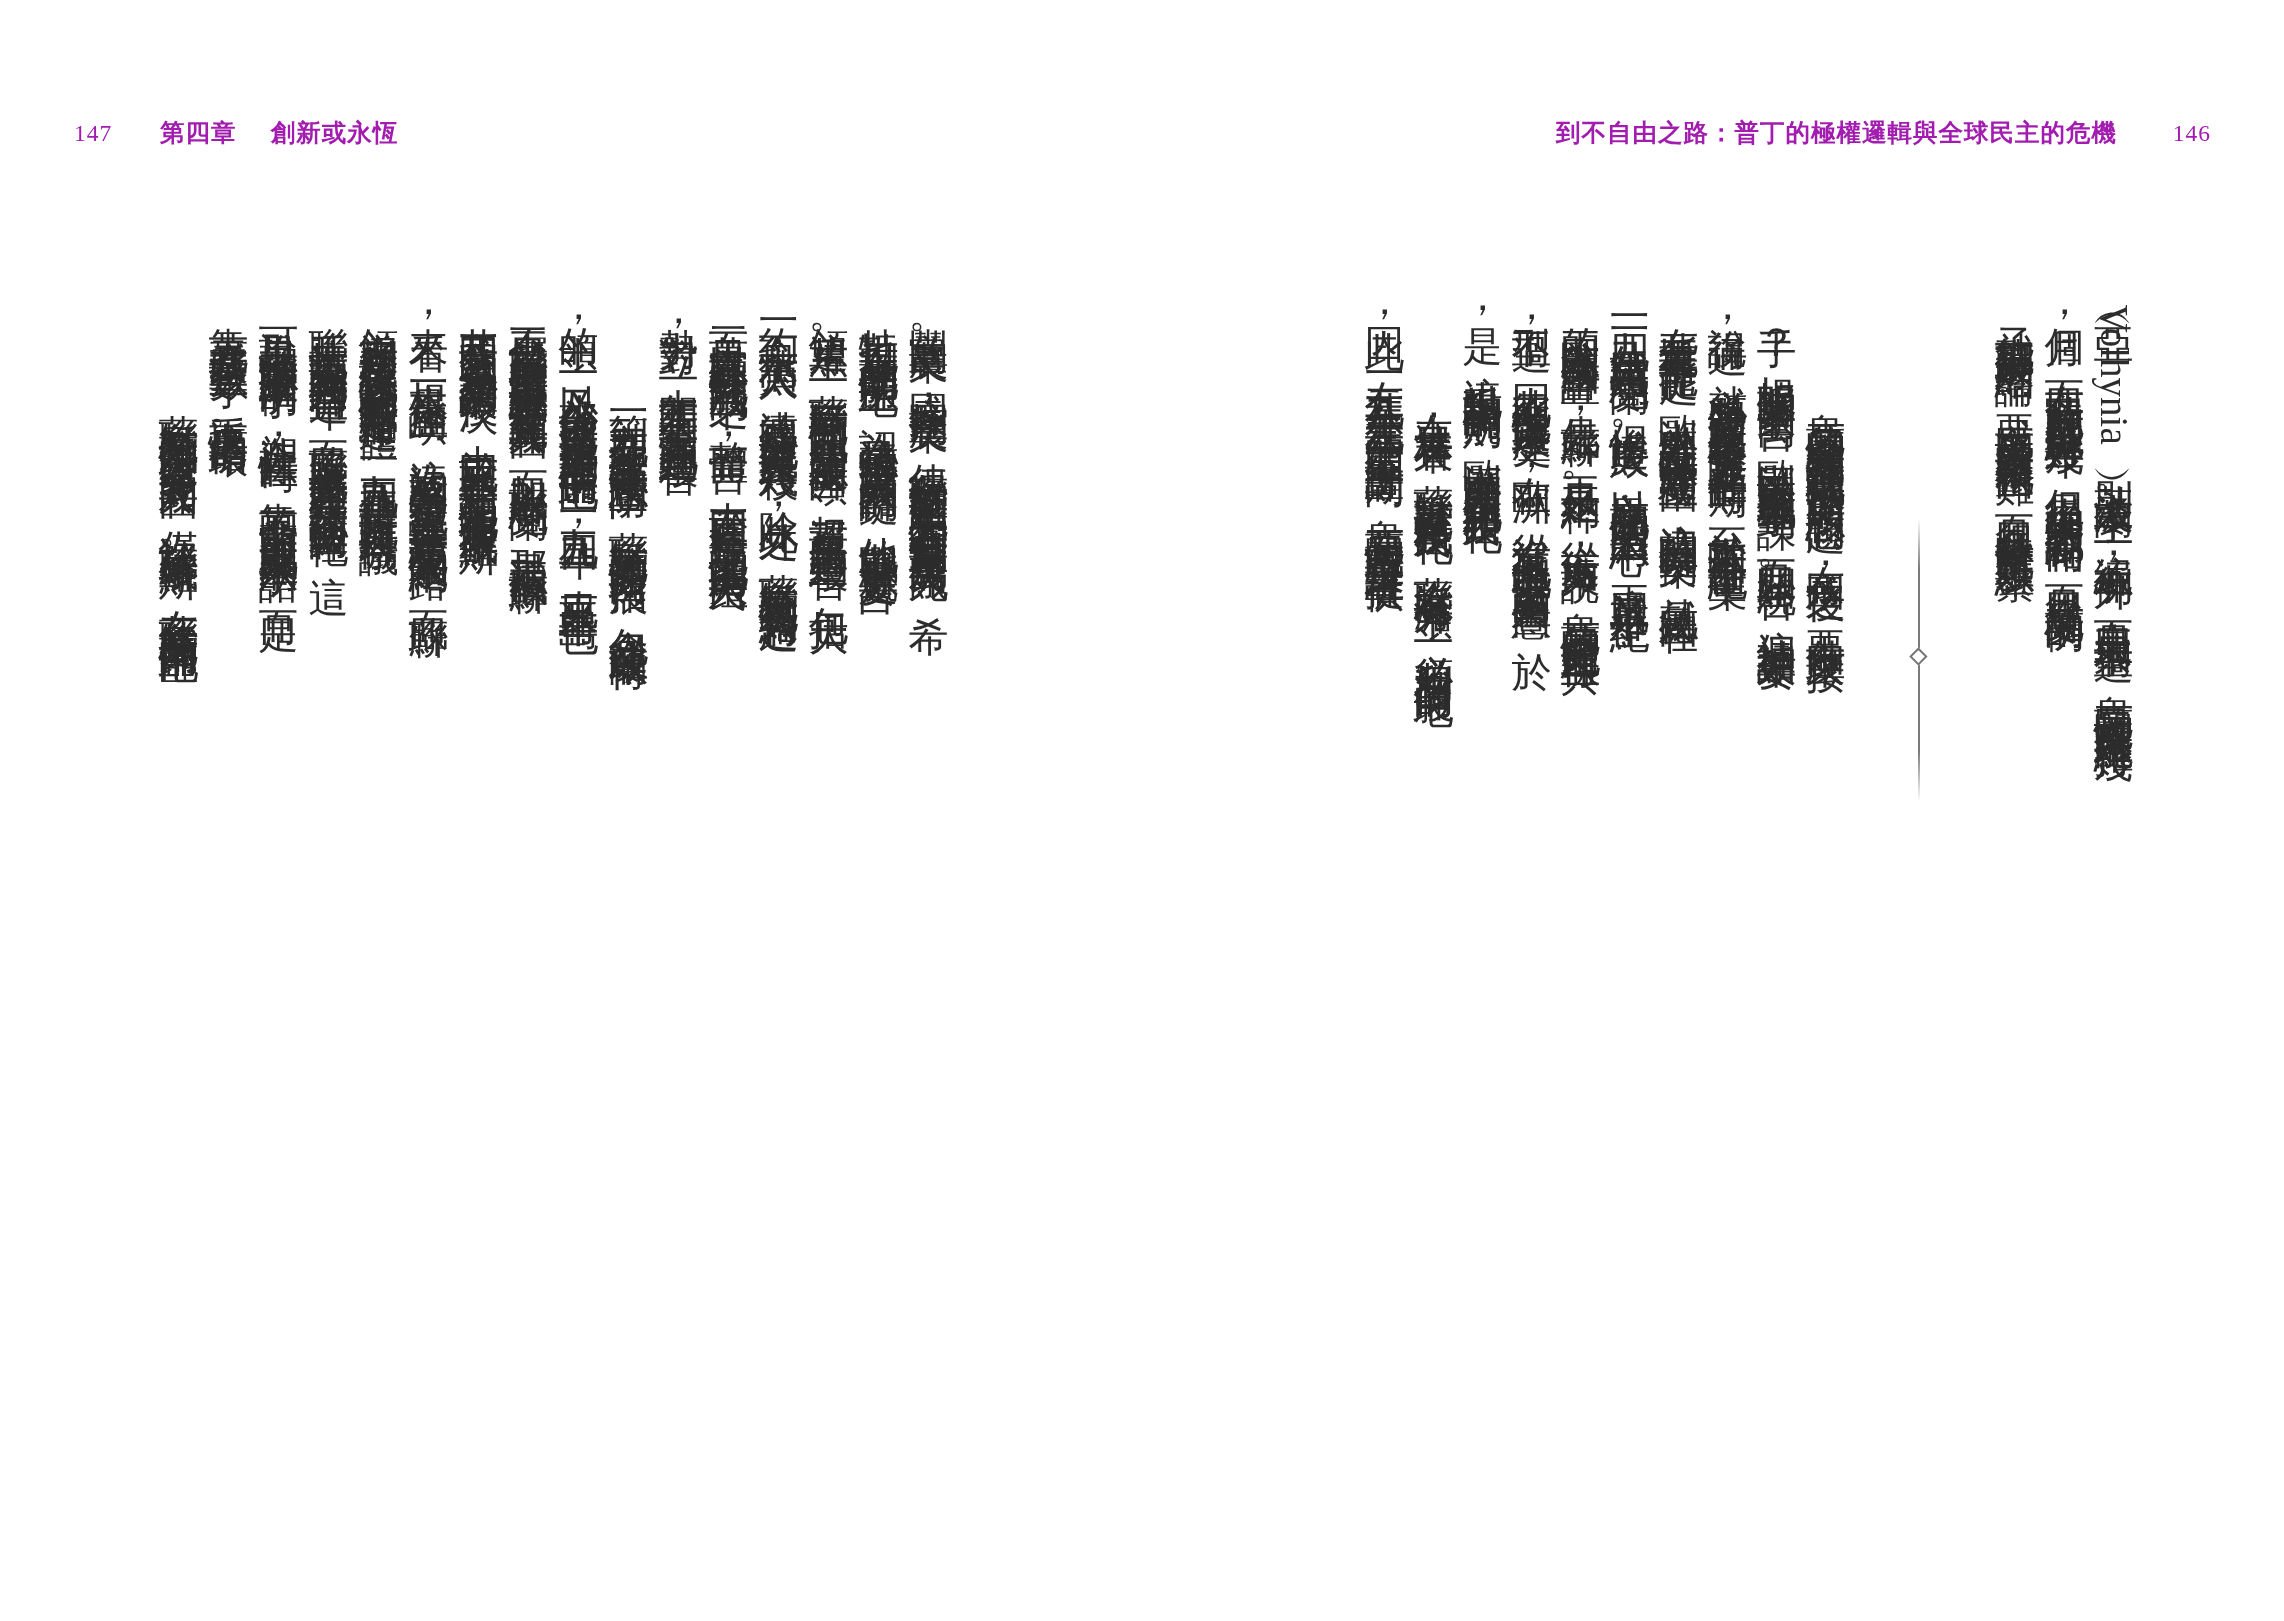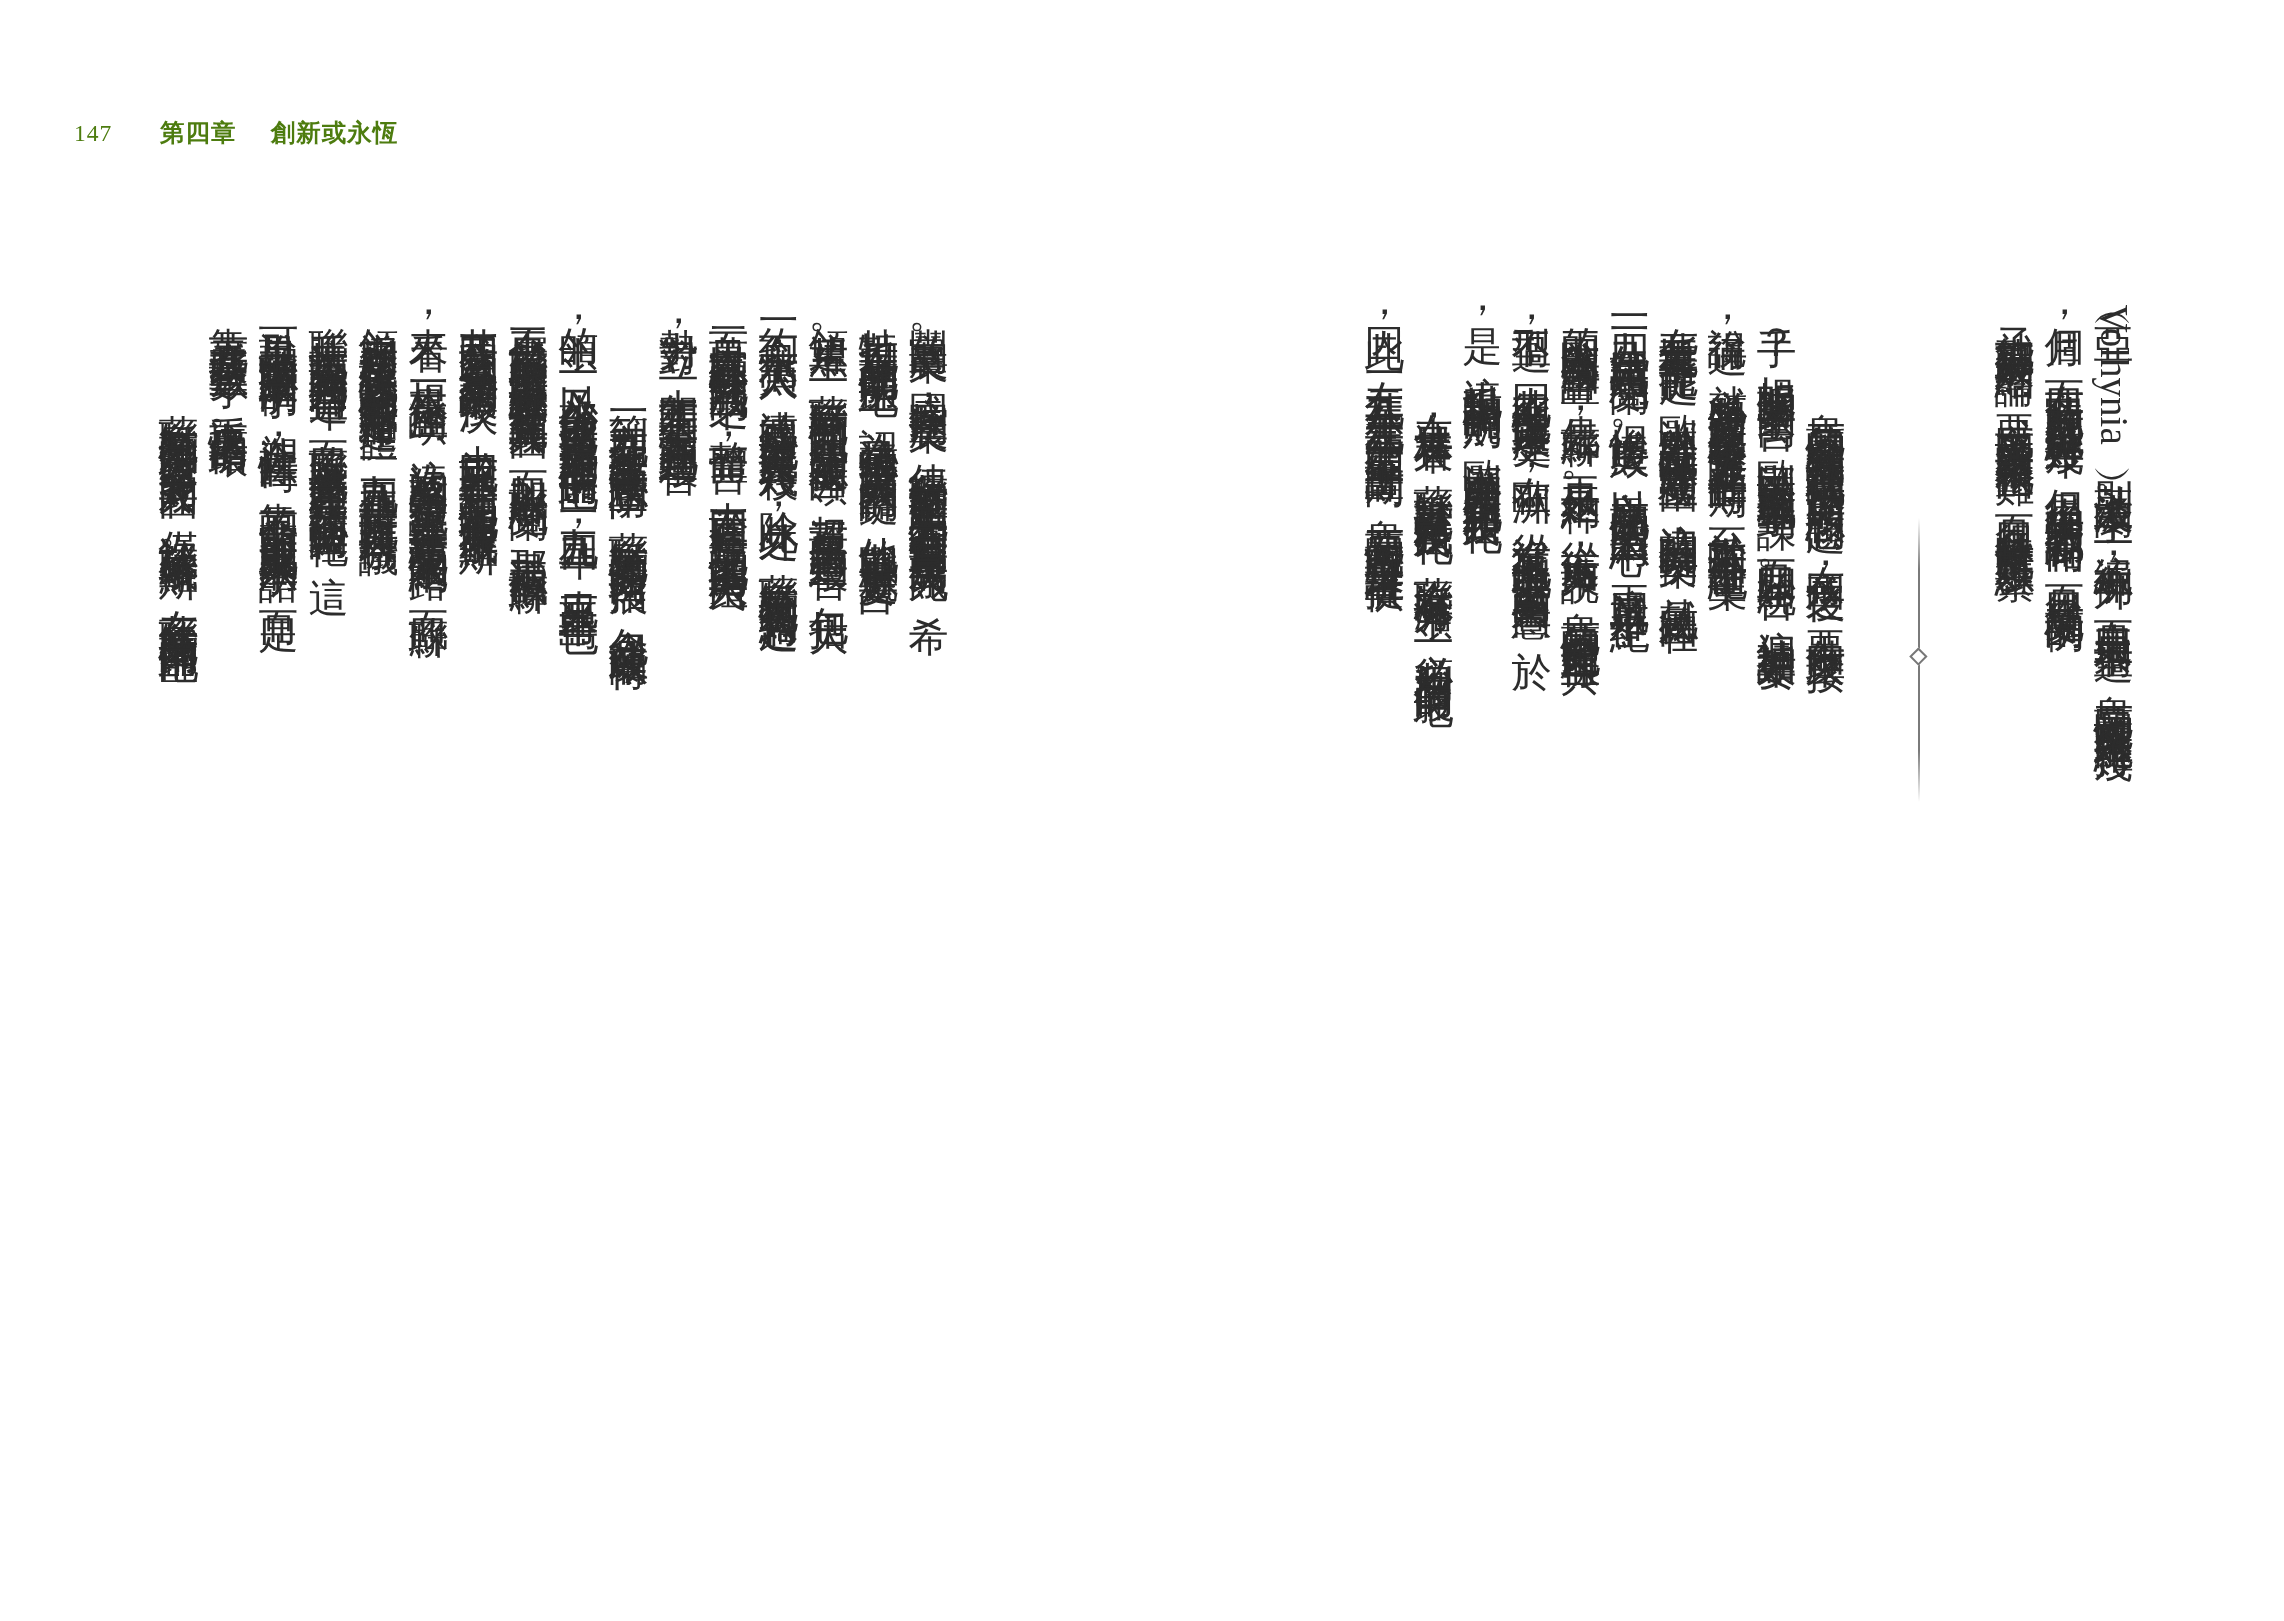--- a/index.html
+++ b/index.html
@@ -8,21 +8,21 @@
     background: #ffffff;
     position: relative;
     overflow: hidden;
     font-family: "DejaVu Serif", "Liberation Serif", serif;
     color: #2a2a2a;
   }
   .spread { position: absolute; inset: 0; }
   .running-head {
     position: absolute; top: 116px;
     font-size: 24.5px; letter-spacing: 1px;
-    color: #4d7c0f;
+    color: #a21caf;
     white-space: nowrap;
   }
   .running-head .num { font-family: "Liberation Serif", serif; font-size: 23.5px; }
   .running-head .title { font-weight: bold; }
   .head-left { left: 74px; }
   .head-left .num { margin-right: 39px; }
   .head-left .chapter { font-weight: bold; margin-right: 25.5px; }
   .head-right { right: 74px; }
   .head-right .num { margin-left: 47px; }
 
@@ -58,20 +58,24 @@
 </head>
 <body>
 
 <div class="spread">
 
   <div class="running-head head-left">
     <span class="num">147</span>
     <span class="chapter">第四章</span>
     <span class="title">創新或永恆</span>
   </div>
+  <div class="running-head head-right">
+    <span class="title">到不自由之路：普丁的極權邏輯與全球民主的危機</span>
+    <span class="num">146</span>
+  </div>
 
   <div class="col" style="left:2092px;"><span>亞（</span><span class="latin">Volhynia</span><span>）則落入波蘭手上。這絕非例外，而是再典型不過，烏克蘭民族國家只能維持幾</span></div>
   <div class="col" style="left:2042px;">個月，而在它西方的鄰國卻能維持好幾年，但是從中學到的教訓都相同，而且從烏克蘭的例</div>
   <div class="col" style="left:1992px;">子就能得到最好的結論：要成立民族國家本來就很困難，而且很多時候就是難以維繫。</div>
 
   <div class="divider"></div>
   <div class="diamond"></div>
 
   <div class="col indent" style="left:1803px;">烏克蘭的歷史讓我們注意到現代歐洲歷史的一項核心問題：在帝國之後，要由什麼來接</div>
   <div class="col" style="left:1754px;">手？根據明智國家的寓言，歐洲民族國家從戰爭學到一課，而且開始統合。這個神話如果要</div>

